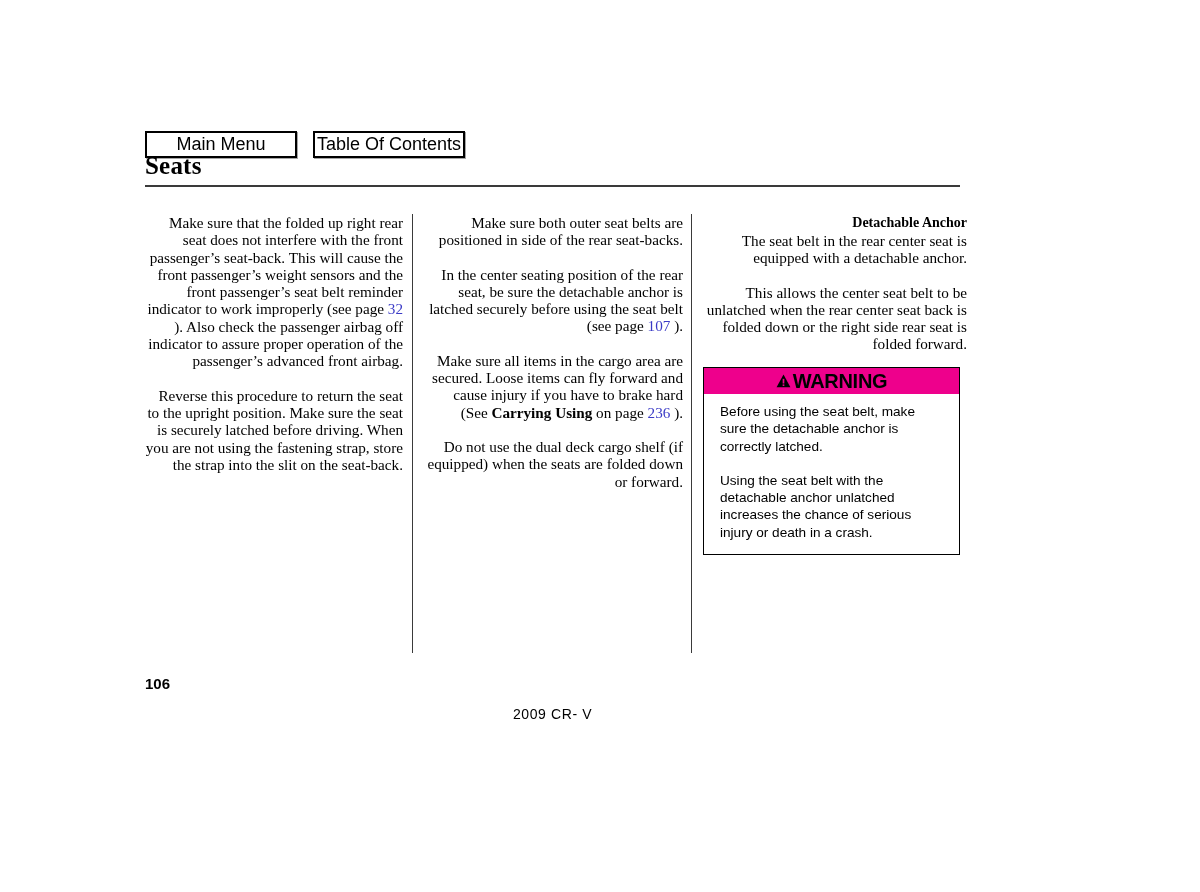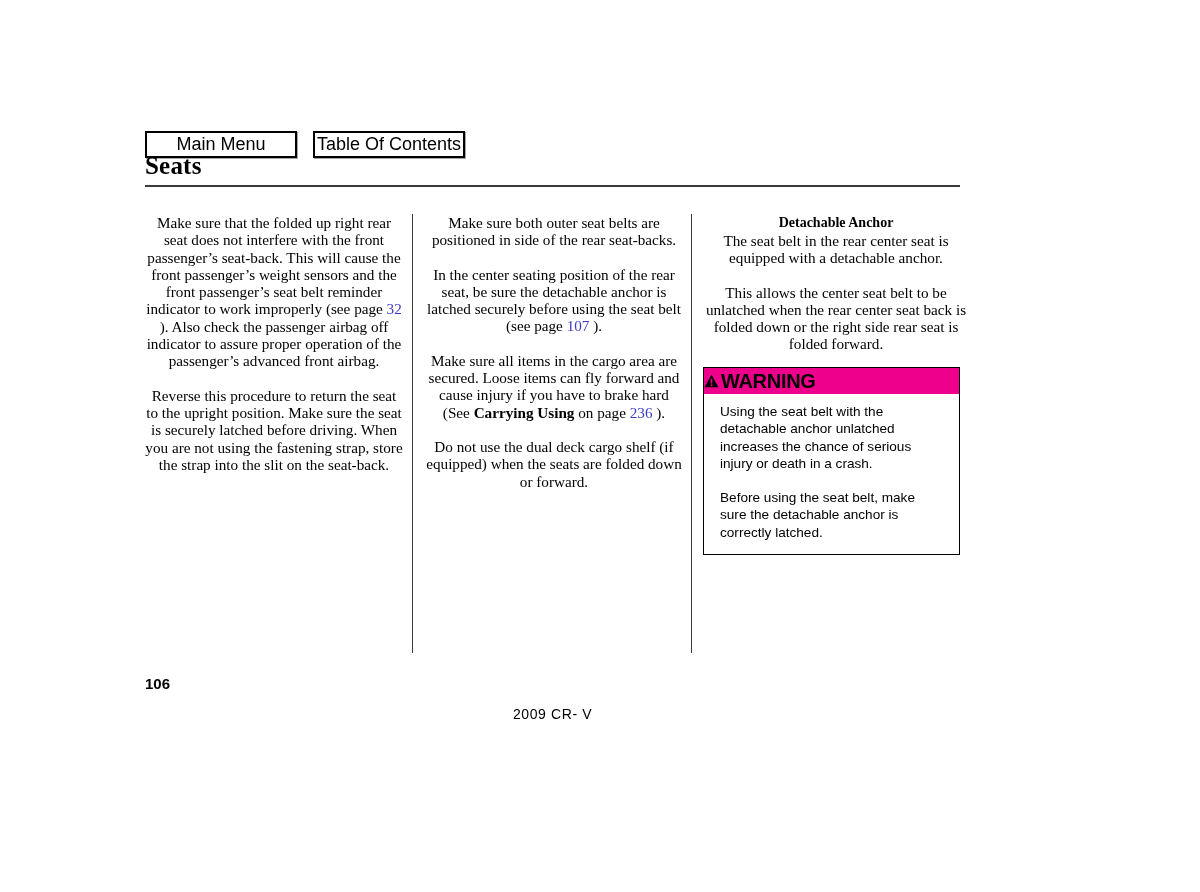--- a/index.html
+++ b/index.html
@@ -70,21 +70,21 @@
     border-top: 2px solid #3a3a3a;
   }
 
   
   .col {
     position: absolute;
     top: 214px;
     width: 258px;
     font-size: 15.2px;
     line-height: 17.3px;
-    text-align: center;
+    text-align: right;
   }
   .col p {
     margin: 0 0 17px 0;
   }
   .col p:last-child { margin-bottom: 0; }
 
   #col1 { left: 145px; }
   #col2 { left: 425px; }
   #col3 { left: 705px; width: 262px; }
 
@@ -117,21 +117,21 @@
     width: 257px;
     box-sizing: border-box;
     border: 1px solid #000000;
     background: #ffffff;
   }
   .warning-head {
     background: #ee008c;
     height: 26px;
     display: flex;
     align-items: center;
-    justify-content: flex-start;
+    justify-content: center;
     gap: 1px;
   }
   .warning-head .tri {
     display: block;
     width: 15px;
     height: 14px;
     margin-right: 1px;
     position: relative;
     top: 0px;
   }
@@ -216,21 +216,21 @@
       <span class="tri">
         <svg viewBox="0 0 16 15" width="15" height="14" aria-hidden="true">
           <polygon points="8,0.6 15.4,14.2 0.6,14.2" fill="#000000"></polygon>
           <rect x="7.1" y="5.2" width="1.8" height="5.0" fill="#ee008c"></rect>
           <rect x="7.1" y="11.1" width="1.8" height="1.8" fill="#ee008c"></rect>
         </svg>
       </span>
       <span class="wtext">WARNING</span>
     </div>
     <div class="warning-body">
+        <p>Before using the seat belt, make sure the detachable anchor is correctly latched.</p>
         <p>Using the seat belt with the detachable anchor unlatched increases the chance of serious injury or death in a crash.</p>
-        <p>Before using the seat belt, make sure the detachable anchor is correctly latched.</p>
       </div>
   </div>
 
   <div class="page-number">106</div>
   <div class="model-footer">2009  CR- V</div>
 
 </div>
 
 </body></html>

